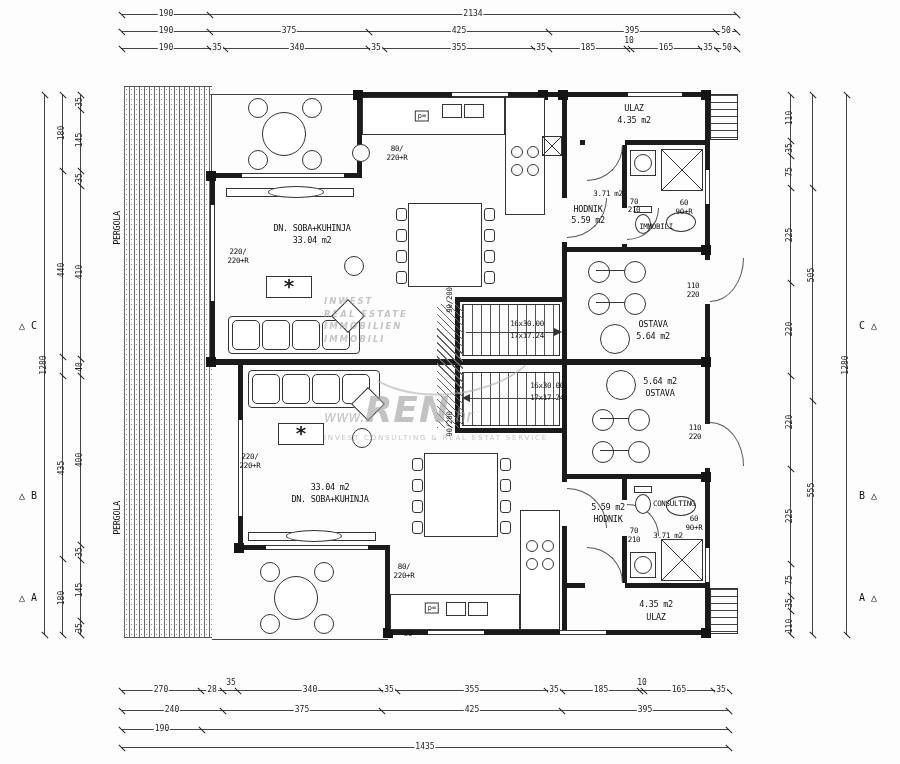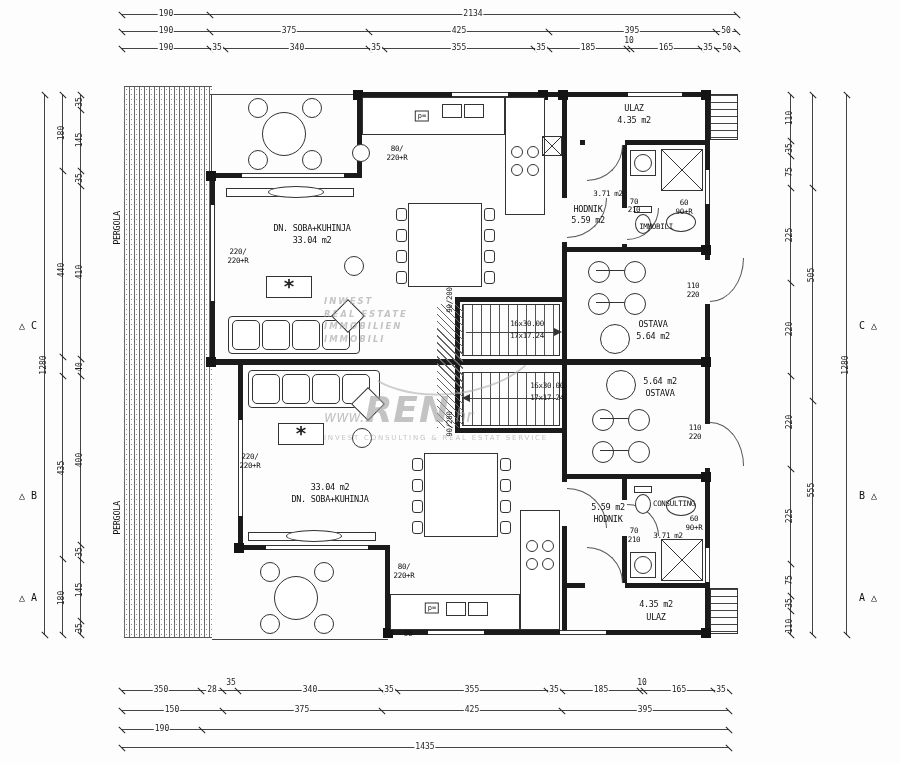--- a/index.html
+++ b/index.html
@@ -376,32 +376,32 @@
     </div>
   <div class="dh" style="left:122px;top:729px;width:607px">
       <span class="tick" style="left: 0px;"></span>
       <span class="tick" style="left: 80px;"></span>
       <span class="tick" style="left: 607px;"></span>
     </div>
   <div class="dh" style="left:122px;top:747px;width:607px">
       <span class="tick" style="left: 0px;"></span>
       <span class="tick" style="left: 607px;"></span>
     </div>
-  <span class="dl" style="left:161px;top:690px">350</span>
+  <span class="dl" style="left:161px;top:690px">270</span>
   <span class="dl" style="left:212px;top:690px">28</span>
   <span class="dl" style="left:231px;top:683px">35</span>
   <span class="dl" style="left:310px;top:690px">340</span>
   <span class="dl" style="left:389px;top:690px">35</span>
   <span class="dl" style="left:472px;top:690px">355</span>
   <span class="dl" style="left:554px;top:690px">35</span>
   <span class="dl" style="left:601px;top:690px">185</span>
   <span class="dl" style="left:642px;top:683px">10</span>
   <span class="dl" style="left:679px;top:690px">165</span>
   <span class="dl" style="left:721px;top:690px">35</span>
-  <span class="dl" style="left:172px;top:710px">150</span>
+  <span class="dl" style="left:172px;top:710px">240</span>
   <span class="dl" style="left:302px;top:710px">375</span>
   <span class="dl" style="left:472px;top:710px">425</span>
   <span class="dl" style="left:645px;top:710px">395</span>
   <span class="dl" style="left:162px;top:729px">190</span>
   <span class="dl" style="left:425px;top:747px">1435</span>
 
   <div class="dv" style="left:80px;top:95px;height:540px">
       <span class="tick" style="top: 0px;"></span>
       <span class="tick" style="top: 15px;"></span>
       <span class="tick" style="top: 76px;"></span>

